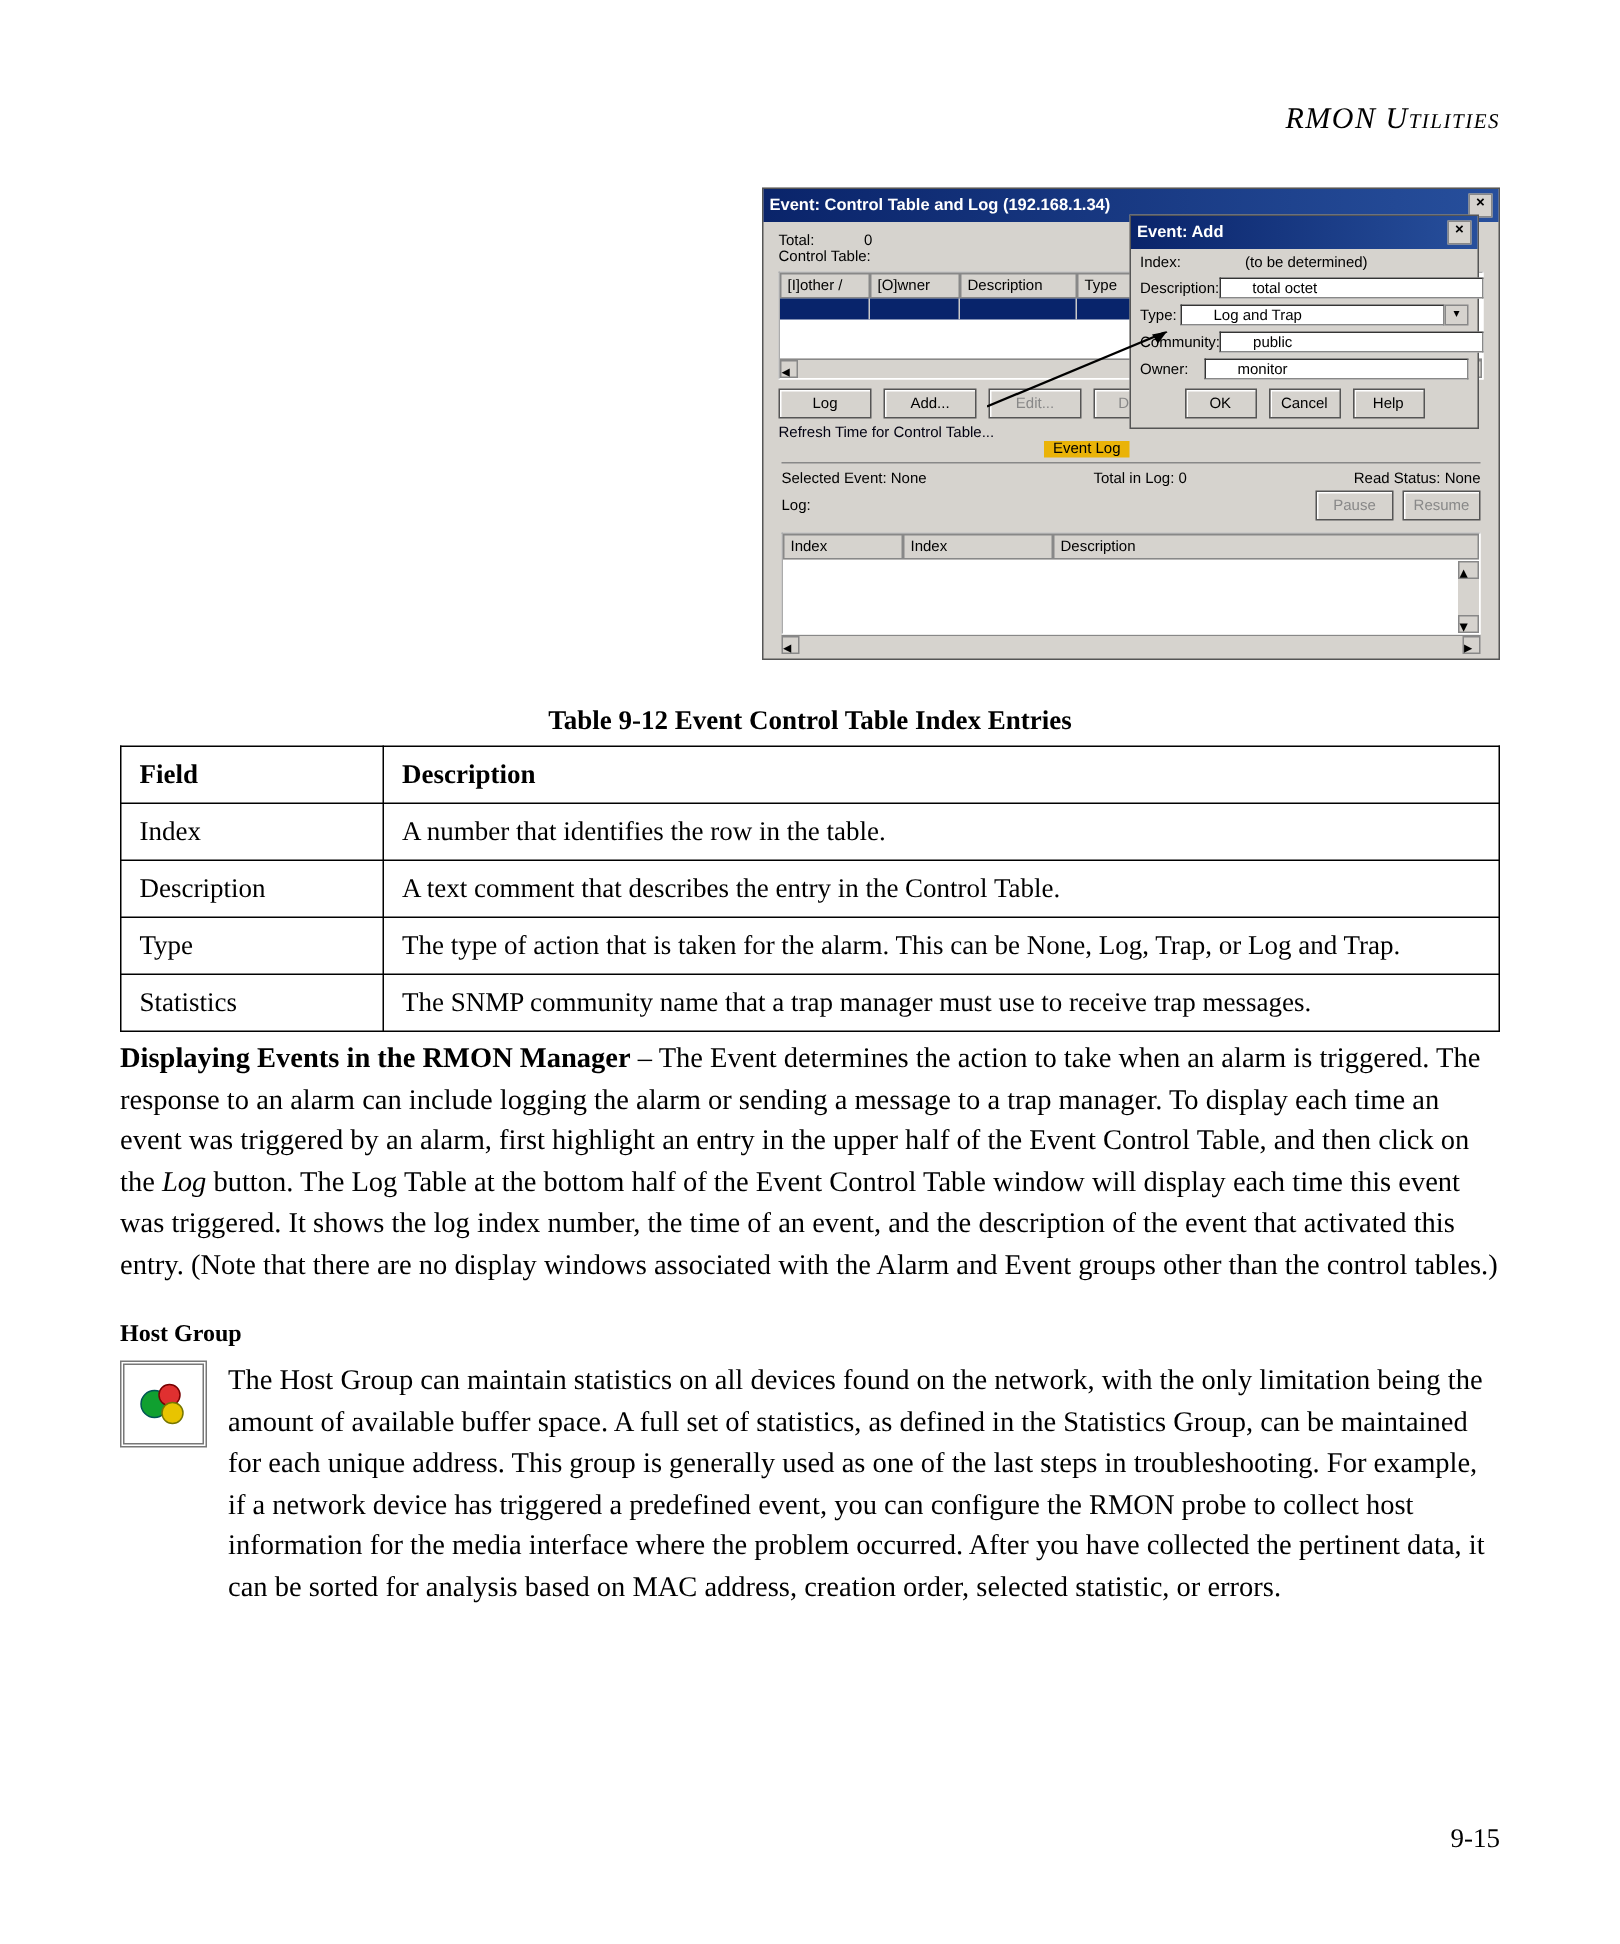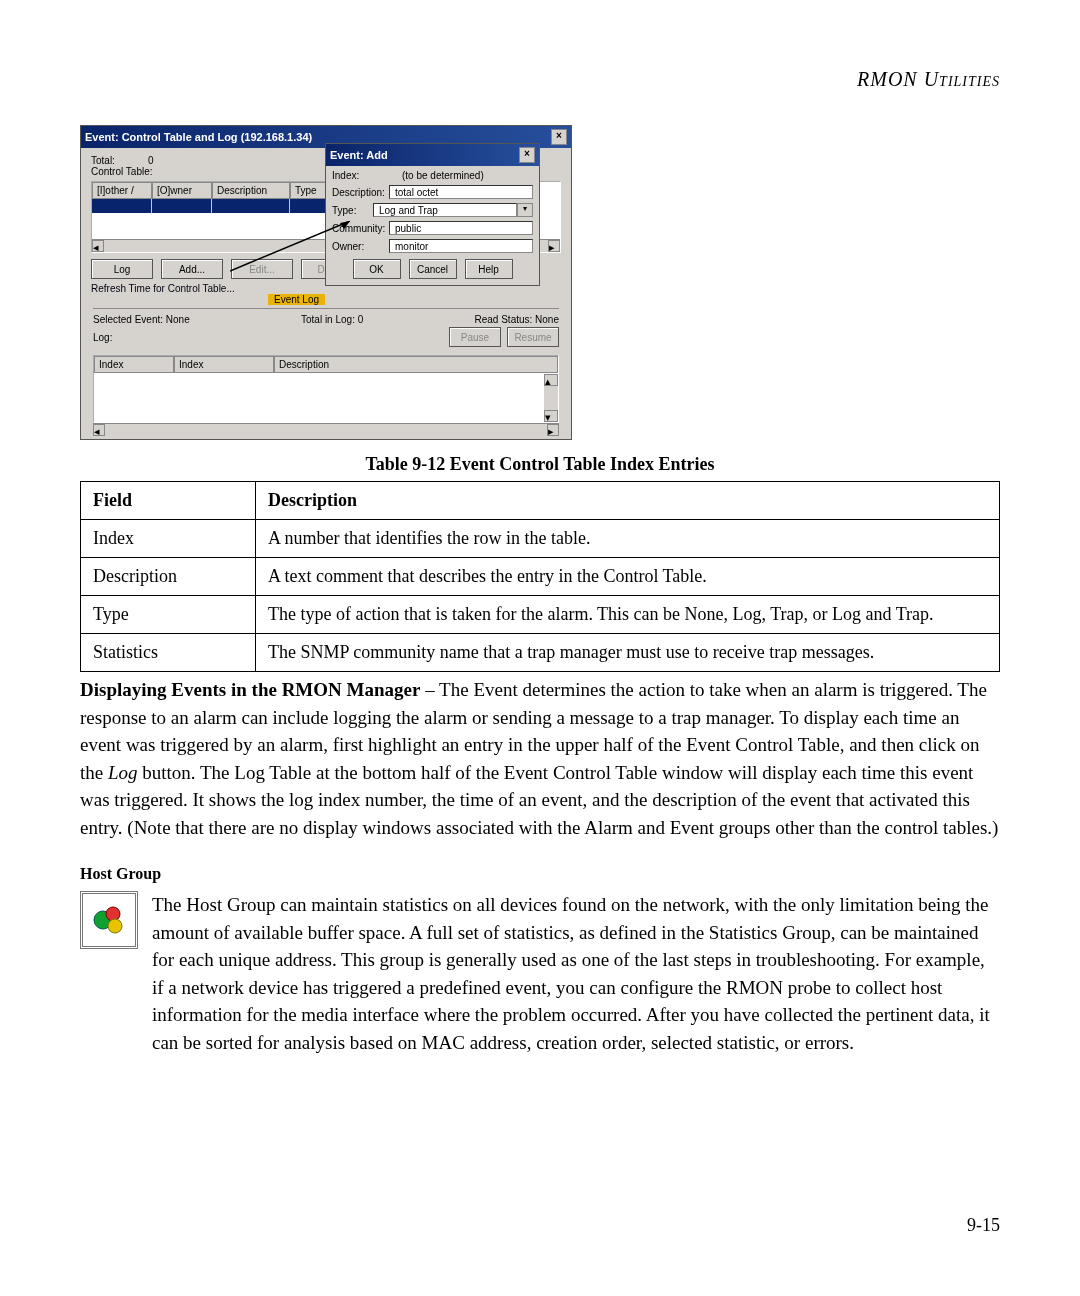--- a/index.html
+++ b/index.html
@@ -21,23 +21,23 @@
     position: absolute;
     top: 68px;
     right: 80px;
     font-variant: small-caps;
     letter-spacing: 1px;
     font-style: italic;
     font-size: 20px;
   }
   .screenshot-wrap {
     display: flex;
-    justify-content: flex-start;
+    justify-content: flex-end;
     margin-top: 65px;
-    margin-bottom: 14px;
+    margin-bottom: 30px;
   }
   
   .win {
     position: relative;
     width: 492px;
     height: 315px;
     font-family: Tahoma, Arial, sans-serif;
     font-size: 11px;
     color: #000;
   }
@@ -130,31 +130,31 @@
   }
   .log-grid .scrollV {
     position:absolute; right:0;top:18px;bottom:0;width:14px;background:#d6d3ce;
     display:flex;flex-direction:column;justify-content:space-between;
   }
   .log-grid .scrollV span{height:12px;border:1px solid #888;display:block;box-sizing:border-box;}
   
   .popup {
     position:absolute;
     left:245px; top:18px;
-    width:215px; height:143px;
+    width:233px; height:143px;
     border:1px solid #555;
     background:#d6d3ce;
     box-sizing:border-box;
   }
   .popup .titlebar { font-size:11px; }
   .form-row { display:flex; align-items:center; margin:4px 6px; }
   .form-row label { width:70px; font-size:10px; }
   .form-row .val { font-size:10px; }
   .inp {
-    flex:1; border:1px inset #888; background:#fff; font-size:10px; padding:1px 5px; height:14px;
+    flex:1; border:1px inset #888; background:#fff; font-size:10px; padding:1px 21px; height:14px;
     box-sizing:border-box;
   }
   .sel { display:flex; }
   .sel .arrow { width:14px; background:#d6d3ce; border:1px solid #888; text-align:center; font-size:8px; line-height:10px;}
   .popup-btns { display:flex; gap:8px; justify-content:center; margin-top:6px; }
   .arrow-line {
     position:absolute;
     left:150px; top:96px;
     width:130px; height:60px;
     pointer-events:none;

